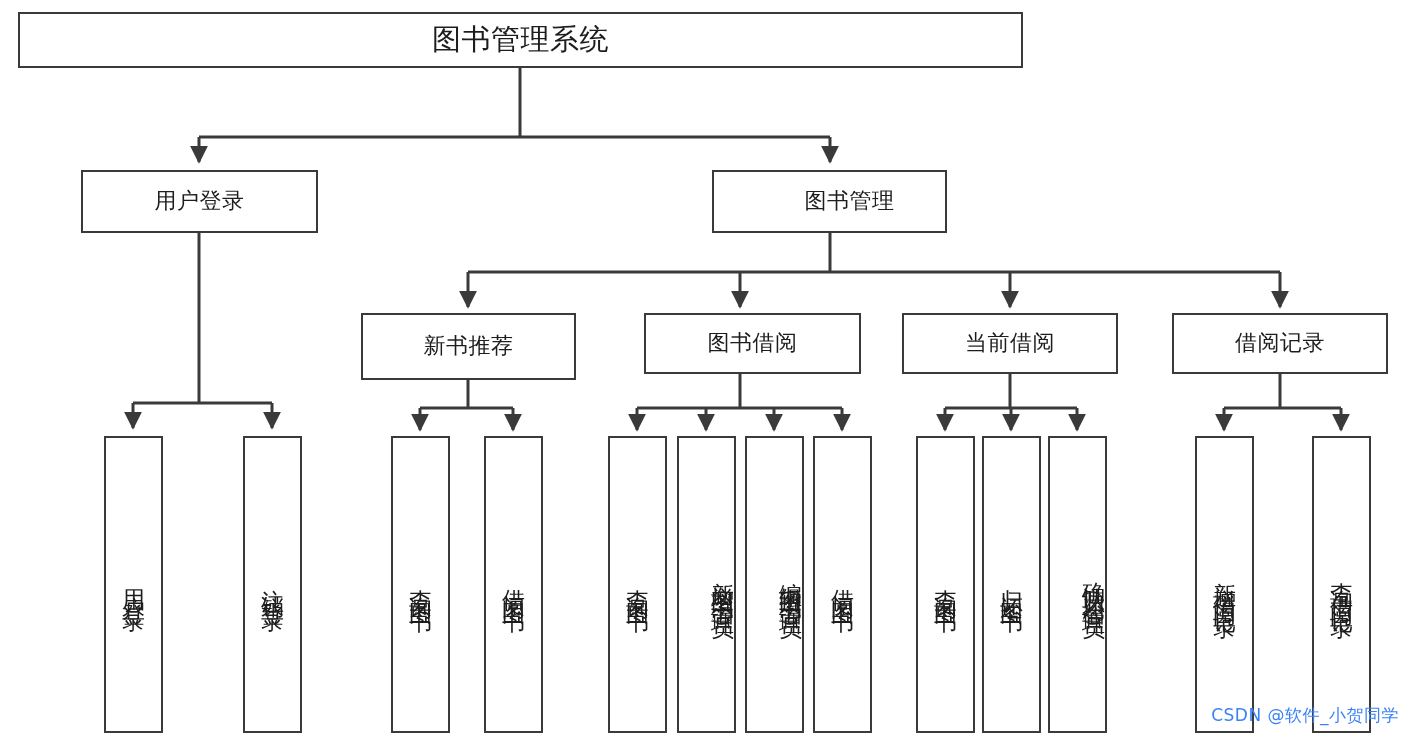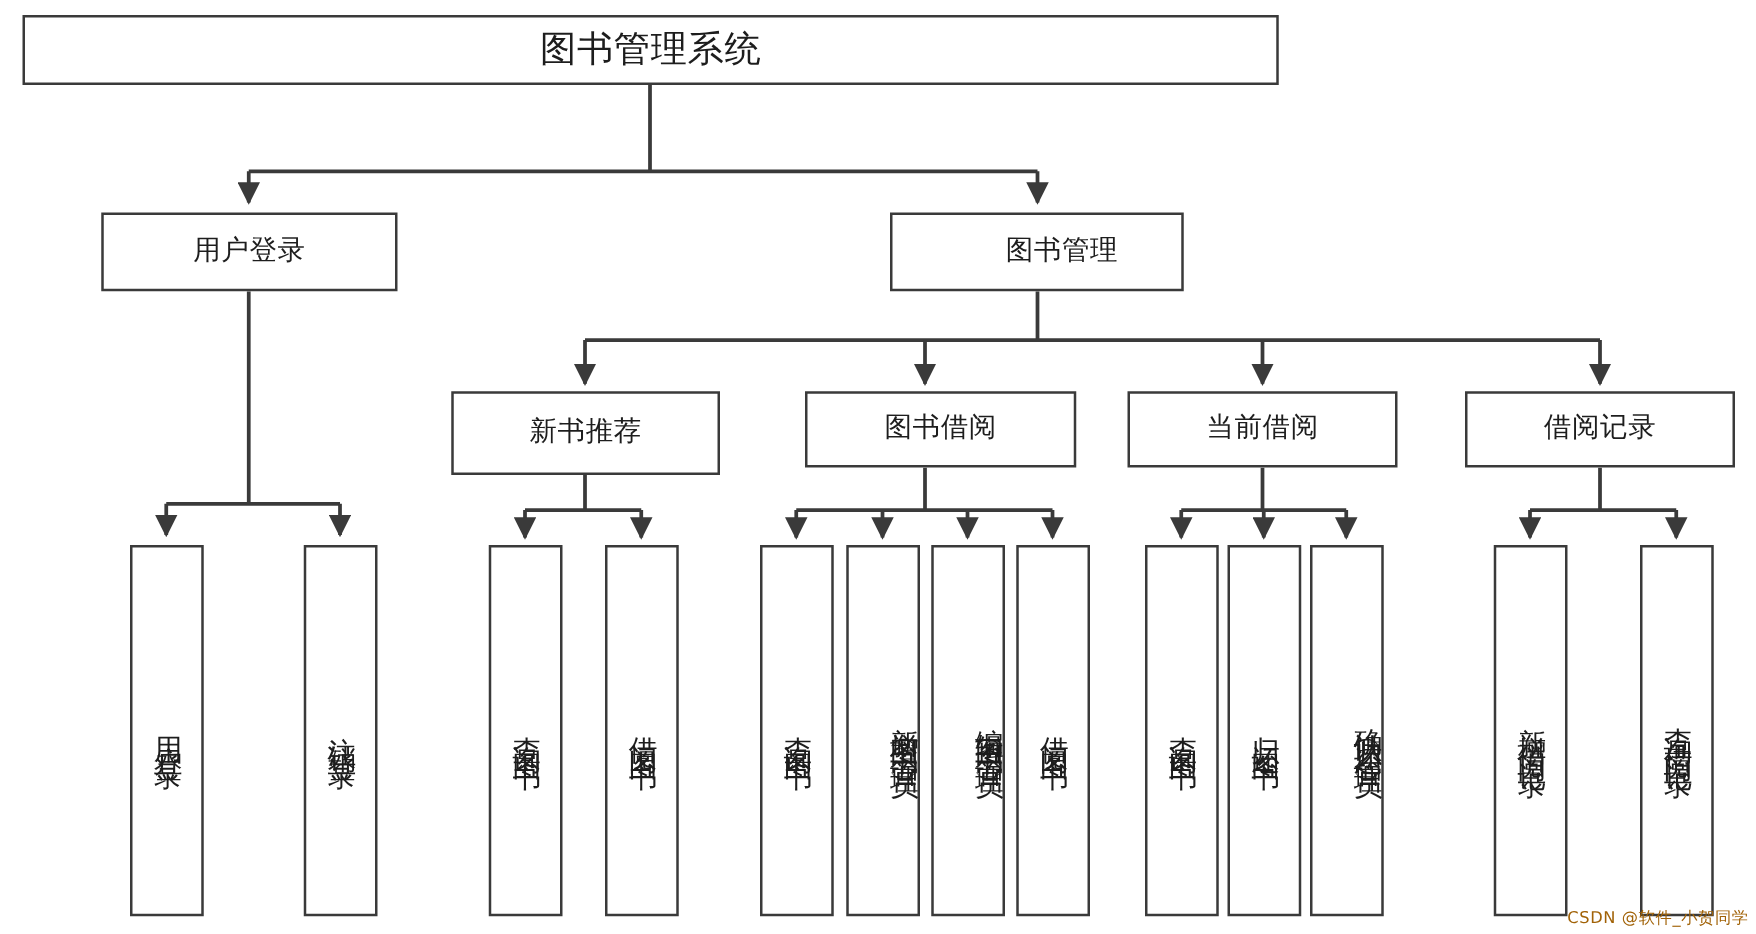--- a/index.html
+++ b/index.html
@@ -57,23 +57,23 @@
     padding-bottom: 4px;
   }
   .node-v.tall {
     letter-spacing: 5px;
     align-items: flex-start;
     padding-top: 8px;
   }
   .watermark {
     position: absolute;
     right: 6px;
-    bottom: 4px;
-    font-size: 13px;
-    color: #a16207;
+    bottom: 20px;
+    font-size: 17px;
+    color: #3b82f6;
     letter-spacing: 0.5px;
     white-space: nowrap;
     user-select: none;
   }
 </style>
 </head>
 <body>
 
 <div id="canvas">
 

